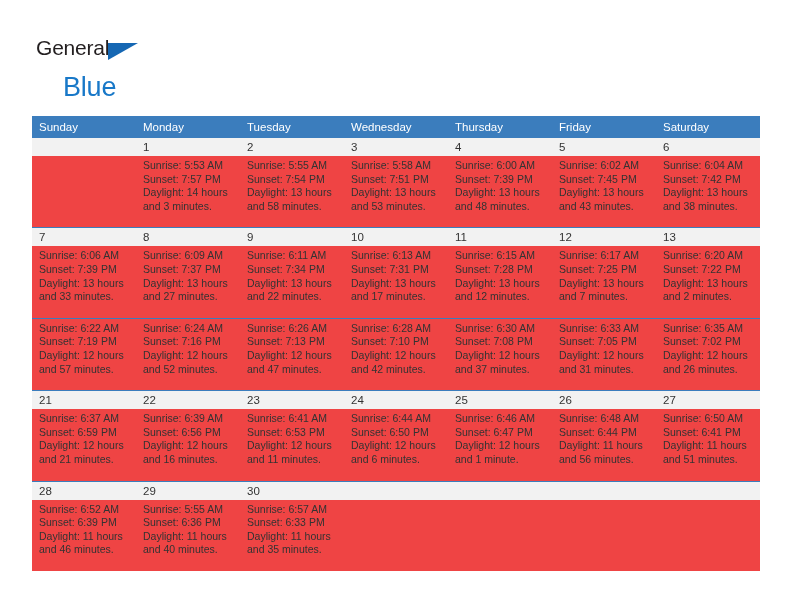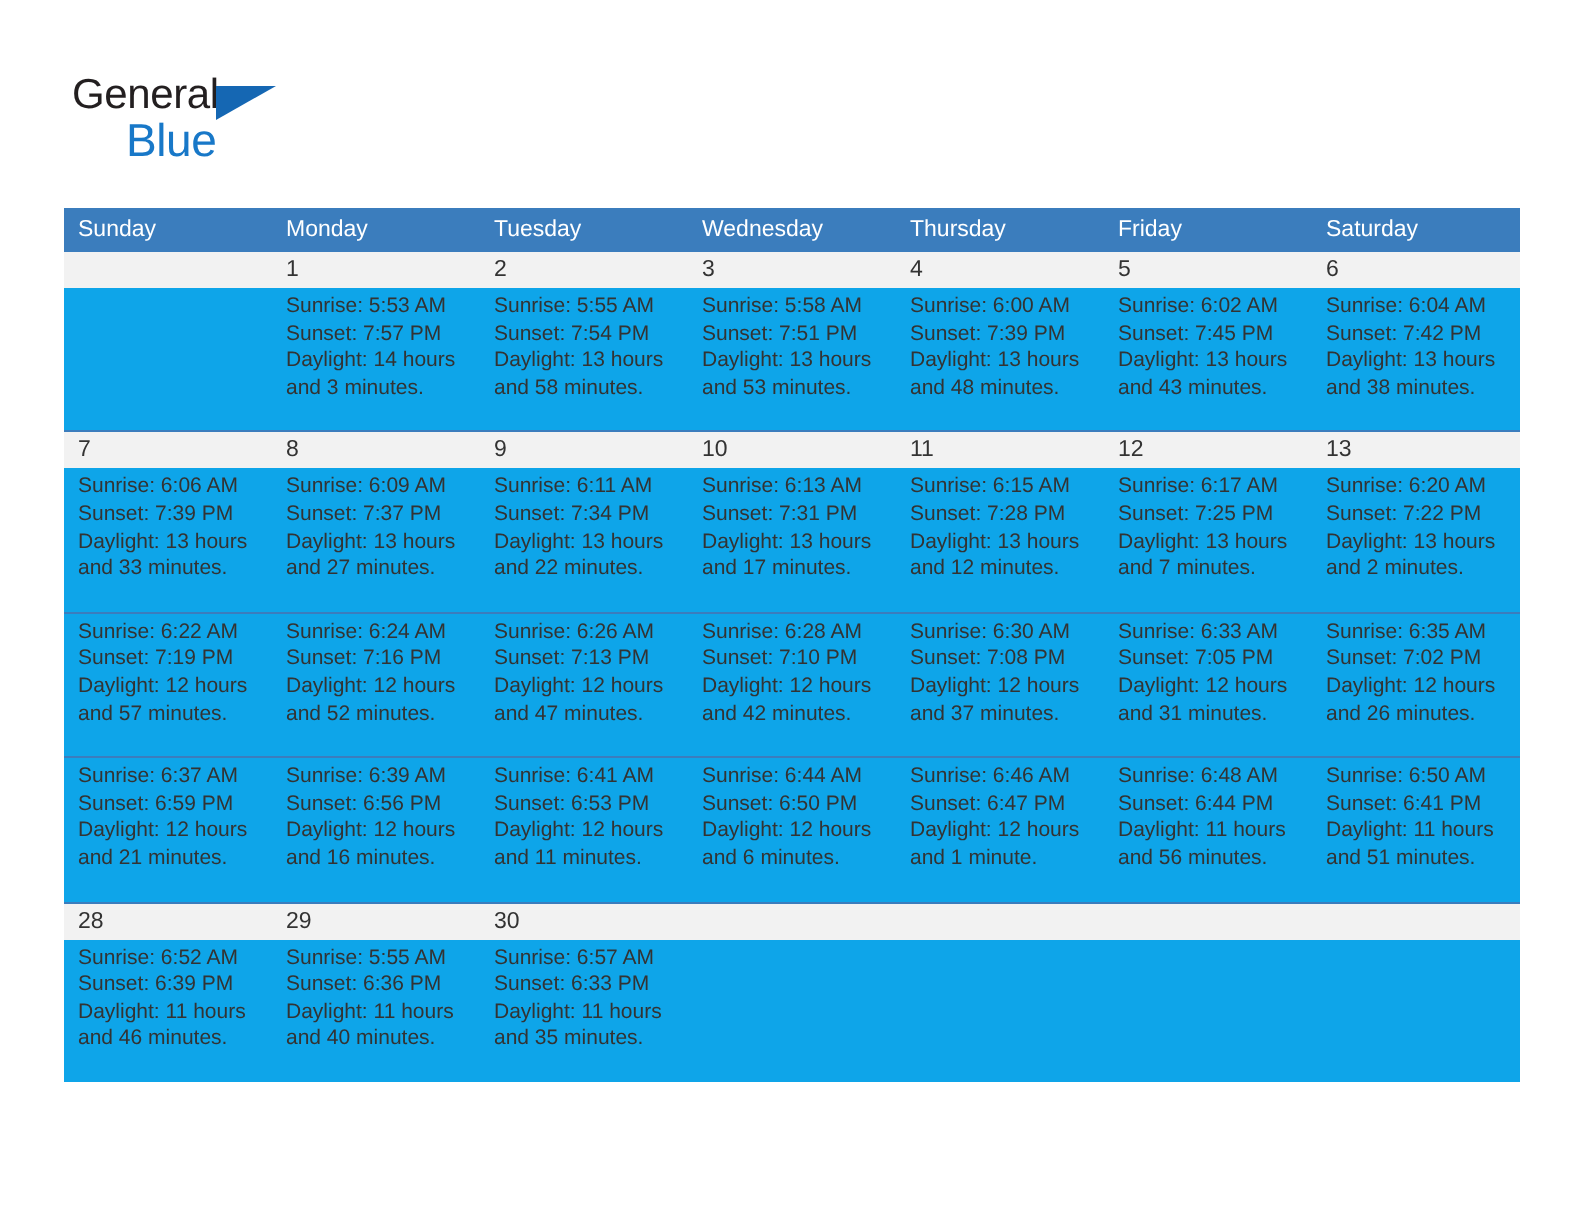--- a/index.html
+++ b/index.html
@@ -50,22 +50,22 @@
     left: 72px;
     top: 7px;
     width: 0;
     height: 0;
     border-left: 30px solid #1567b3;
     border-bottom: 17px solid transparent;
   }
   .logo-blue {
     position: absolute;
     left: 27px;
-    top: 21px;
-    font-size: 23px;
+    top: 36px;
+    font-size: 27px;
     letter-spacing: -0.2px;
     color: #1878c8;
     font-family: "Liberation Sans", sans-serif;
   }
   .title-block {
     position: absolute;
     right: 38px;
     top: 32px;
     text-align: right;
   }
@@ -88,41 +88,42 @@
   .calendar {
     position: absolute;
     left: 32px;
     top: 104px;
     width: 728px;
   }
   .cal-table {
     width: 728px;
     border-collapse: collapse;
     table-layout: fixed;
+    margin-top: 12px;
   }
   .cal-table th {
     background: #3b7dbd;
     color: #ffffff;
     font-weight: normal;
     font-size: 11.5px;
     text-align: left;
     padding: 5px 0 5px 7px;
     height: 12px;
     border: none;
   }
   tr.daynum-row td {
     background: #f2f2f2;
     font-size: 11.5px;
     color: #333333;
     padding: 3px 0 3px 7px;
     border: none;
     vertical-align: top;
   }
   tr.detail-row td {
-    background: #0ea5e9;
+    background: #ef4444;
     font-size: 10.5px;
     color: #333333;
     line-height: 13.6px;
     padding: 3px 6px 14px 7px;
     border: none;
     vertical-align: top;
   }
   tr.week-sep td {
     padding: 0;
     height: 1px;
@@ -342,20 +343,29 @@
             <span class="cell-line">Daylight: 12 hours</span>
             <span class="cell-line">and 26 minutes.</span>
           </td>
         </tr>
         <tr class="week-sep">
             <td colspan="7">
               <div class="rule"></div>
             </td>
           </tr>
 
+        <tr class="daynum-row">
+          <td>21</td>
+          <td>22</td>
+          <td>23</td>
+          <td>24</td>
+          <td>25</td>
+          <td>26</td>
+          <td>27</td>
+        </tr>
         <tr class="detail-row">
           <td>
             <span class="cell-line">Sunrise: 6:37 AM</span>
             <span class="cell-line">Sunset: 6:59 PM</span>
             <span class="cell-line">Daylight: 12 hours</span>
             <span class="cell-line">and 21 minutes.</span>
           </td>
           <td>
             <span class="cell-line">Sunrise: 6:39 AM</span>
             <span class="cell-line">Sunset: 6:56 PM</span>

